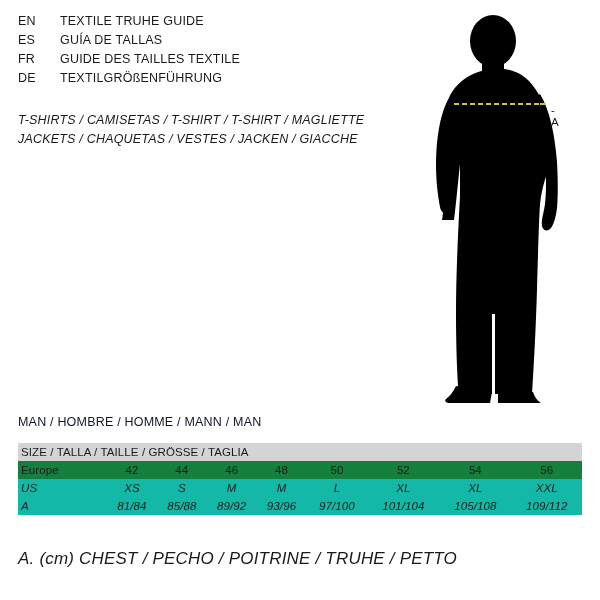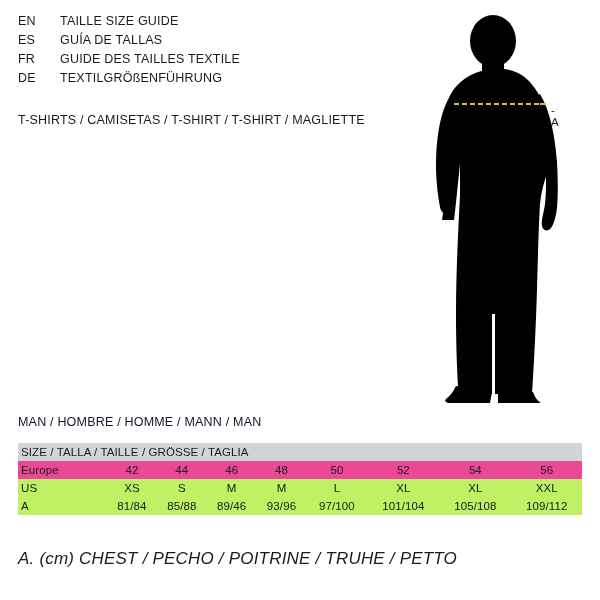--- a/index.html
+++ b/index.html
@@ -45,20 +45,21 @@
     color: #1a1a1a;
     white-space: nowrap;
   }
 
   
   .garment-lines {
     position: absolute;
     left: 18px;
     top: 111px;
     width: 400px;
+    font-style: italic;
   }
   .garment-line {
     font-size: 12.5px;
     letter-spacing: 0.2px;
     line-height: 19px;
     white-space: nowrap;
     color: #1a1a1a;
   }
 
   
@@ -111,60 +112,61 @@
   table.size-table td.rowlabel {
     text-align: left;
     padding-left: 3px;
     width: 86px;
   }
   tr.header-row td {
     background: #d4d4d4;
     text-align: left;
     font-size: 11.5px;
   }
-  tr.shade td { background: #ec4899; }
-  tr.plain td { background: #bef264; }
+  tr.shade td { background: #15803d; }
+  tr.plain td { background: #14b8a6; font-style: italic; }
 
   .footnote {
     position: absolute;
     left: 18px;
     top: 549px;
     font-size: 17px;
     letter-spacing: 0.2px;
     color: #1a1a1a;
     white-space: nowrap;
     font-style: italic;
   }
 </style>
 </head>
 <body>
 
 <div id="page">
 
   <div class="lang-block">
     <div class="lang-row">
       <div class="lang-code">EN</div>
-      <div class="lang-text">TAILLE SIZE GUIDE</div>
+      <div class="lang-text">TEXTILE TRUHE GUIDE</div>
     </div>
     <div class="lang-row">
       <div class="lang-code">ES</div>
       <div class="lang-text">GUÍA DE TALLAS</div>
     </div>
     <div class="lang-row">
       <div class="lang-code">FR</div>
       <div class="lang-text">GUIDE DES TAILLES TEXTILE</div>
     </div>
     <div class="lang-row">
       <div class="lang-code">DE</div>
       <div class="lang-text">TEXTILGRÖßENFÜHRUNG</div>
     </div>
   </div>
 
   <div class="garment-lines">
     <div class="garment-line">T-SHIRTS / CAMISETAS / T-SHIRT / T-SHIRT / MAGLIETTE</div>
+    <div class="garment-line">JACKETS / CHAQUETAS / VESTES / JACKEN / GIACCHE</div>
   </div>
 
   <div class="figure-wrap">
     <svg width="200" height="390" viewBox="0 0 200 390" xmlns="http://www.w3.org/2000/svg">
 
       <ellipse cx="93" cy="27" rx="23" ry="26" fill="#000000"></ellipse>
 
       <rect x="82" y="48" width="22" height="12" fill="#000000"></rect>
 
       <path d="M93 55
@@ -239,21 +241,21 @@
         <td>M</td>
         <td>L</td>
         <td>XL</td>
         <td>XL</td>
         <td>XXL</td>
       </tr>
       <tr class="plain">
         <td class="rowlabel">A</td>
         <td>81/84</td>
         <td>85/88</td>
-        <td>89/46</td>
+        <td>89/92</td>
         <td>93/96</td>
         <td>97/100</td>
         <td>101/104</td>
         <td>105/108</td>
         <td>109/112</td>
       </tr>
     </tbody>
   </table>
 
   <div class="footnote">A. (cm) CHEST / PECHO / POITRINE / TRUHE / PETTO</div>

